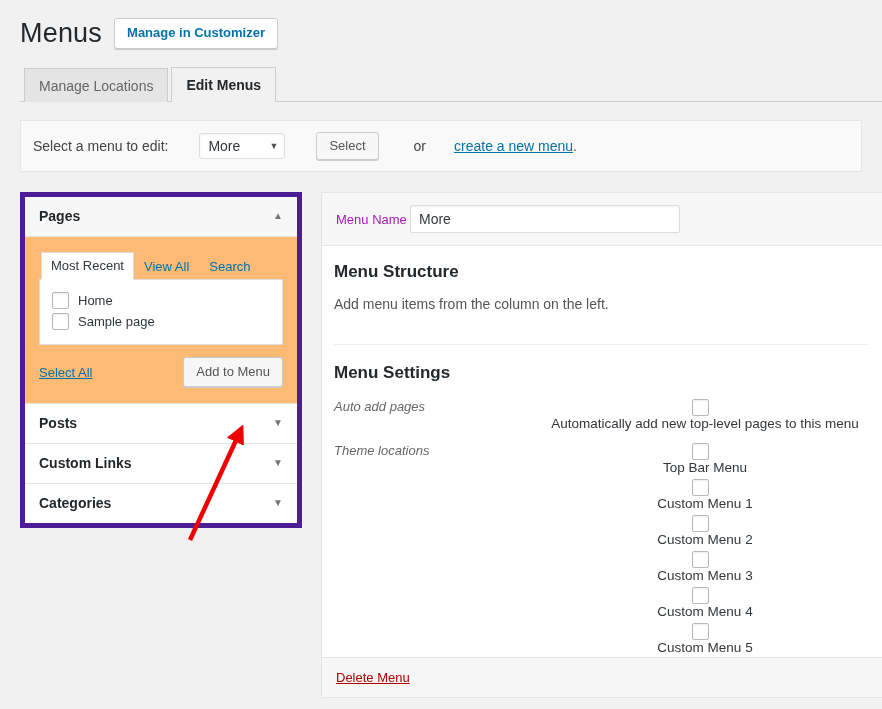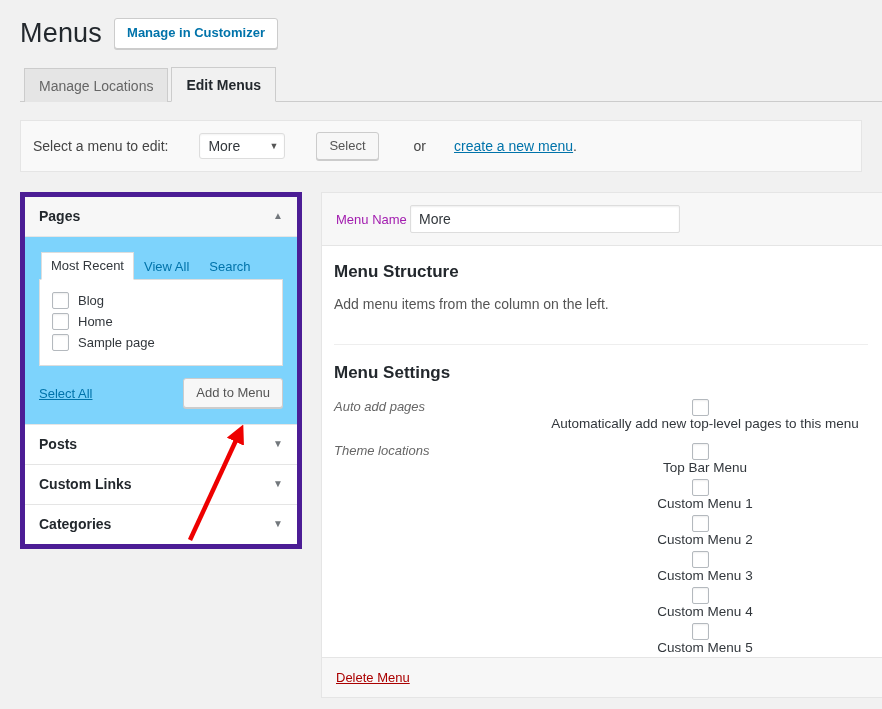--- a/index.html
+++ b/index.html
@@ -158,21 +158,21 @@
     cursor: pointer;
     background: #fff;
   }
   .acc-header.open { background: #f7f7f7; border-bottom: 1px solid #e5e5e5; }
   .acc-title {
     font-size: 14px;
     font-weight: bold;
     color: #23282d;
   }
   .acc-toggle { color: #72777c; font-size: 10px; line-height: 1; }
-  .acc-body { padding: 14px 14px 16px; background: #7dd3fc; }
+  .acc-body { padding: 14px 14px 16px; background: #fdba74; }
 
   
   .inner-tabs {
     display: flex;
     align-items: flex-end;
     border-bottom: 1px solid #ddd;
     padding-left: 2px;
     height: 28px;
   }
   .inner-tab {
@@ -361,24 +361,20 @@
         </div>
         <div class="acc-body">
           <div class="inner-tabs">
             <a class="inner-tab active">Most Recent</a>
             <a class="inner-tab">View All</a>
             <a class="inner-tab">Search</a>
           </div>
           <div class="tab-panel">
             <div class="check-row">
               <span class="cb"></span>
-              <span>Blog</span>
-            </div>
-            <div class="check-row">
-              <span class="cb"></span>
               <span>Home</span>
             </div>
             <div class="check-row">
               <span class="cb"></span>
               <span>Sample page</span>
             </div>
           </div>
           <div class="panel-actions">
             <a class="link">Select All</a>
             <button class="btn-add">Add to Menu</button>

